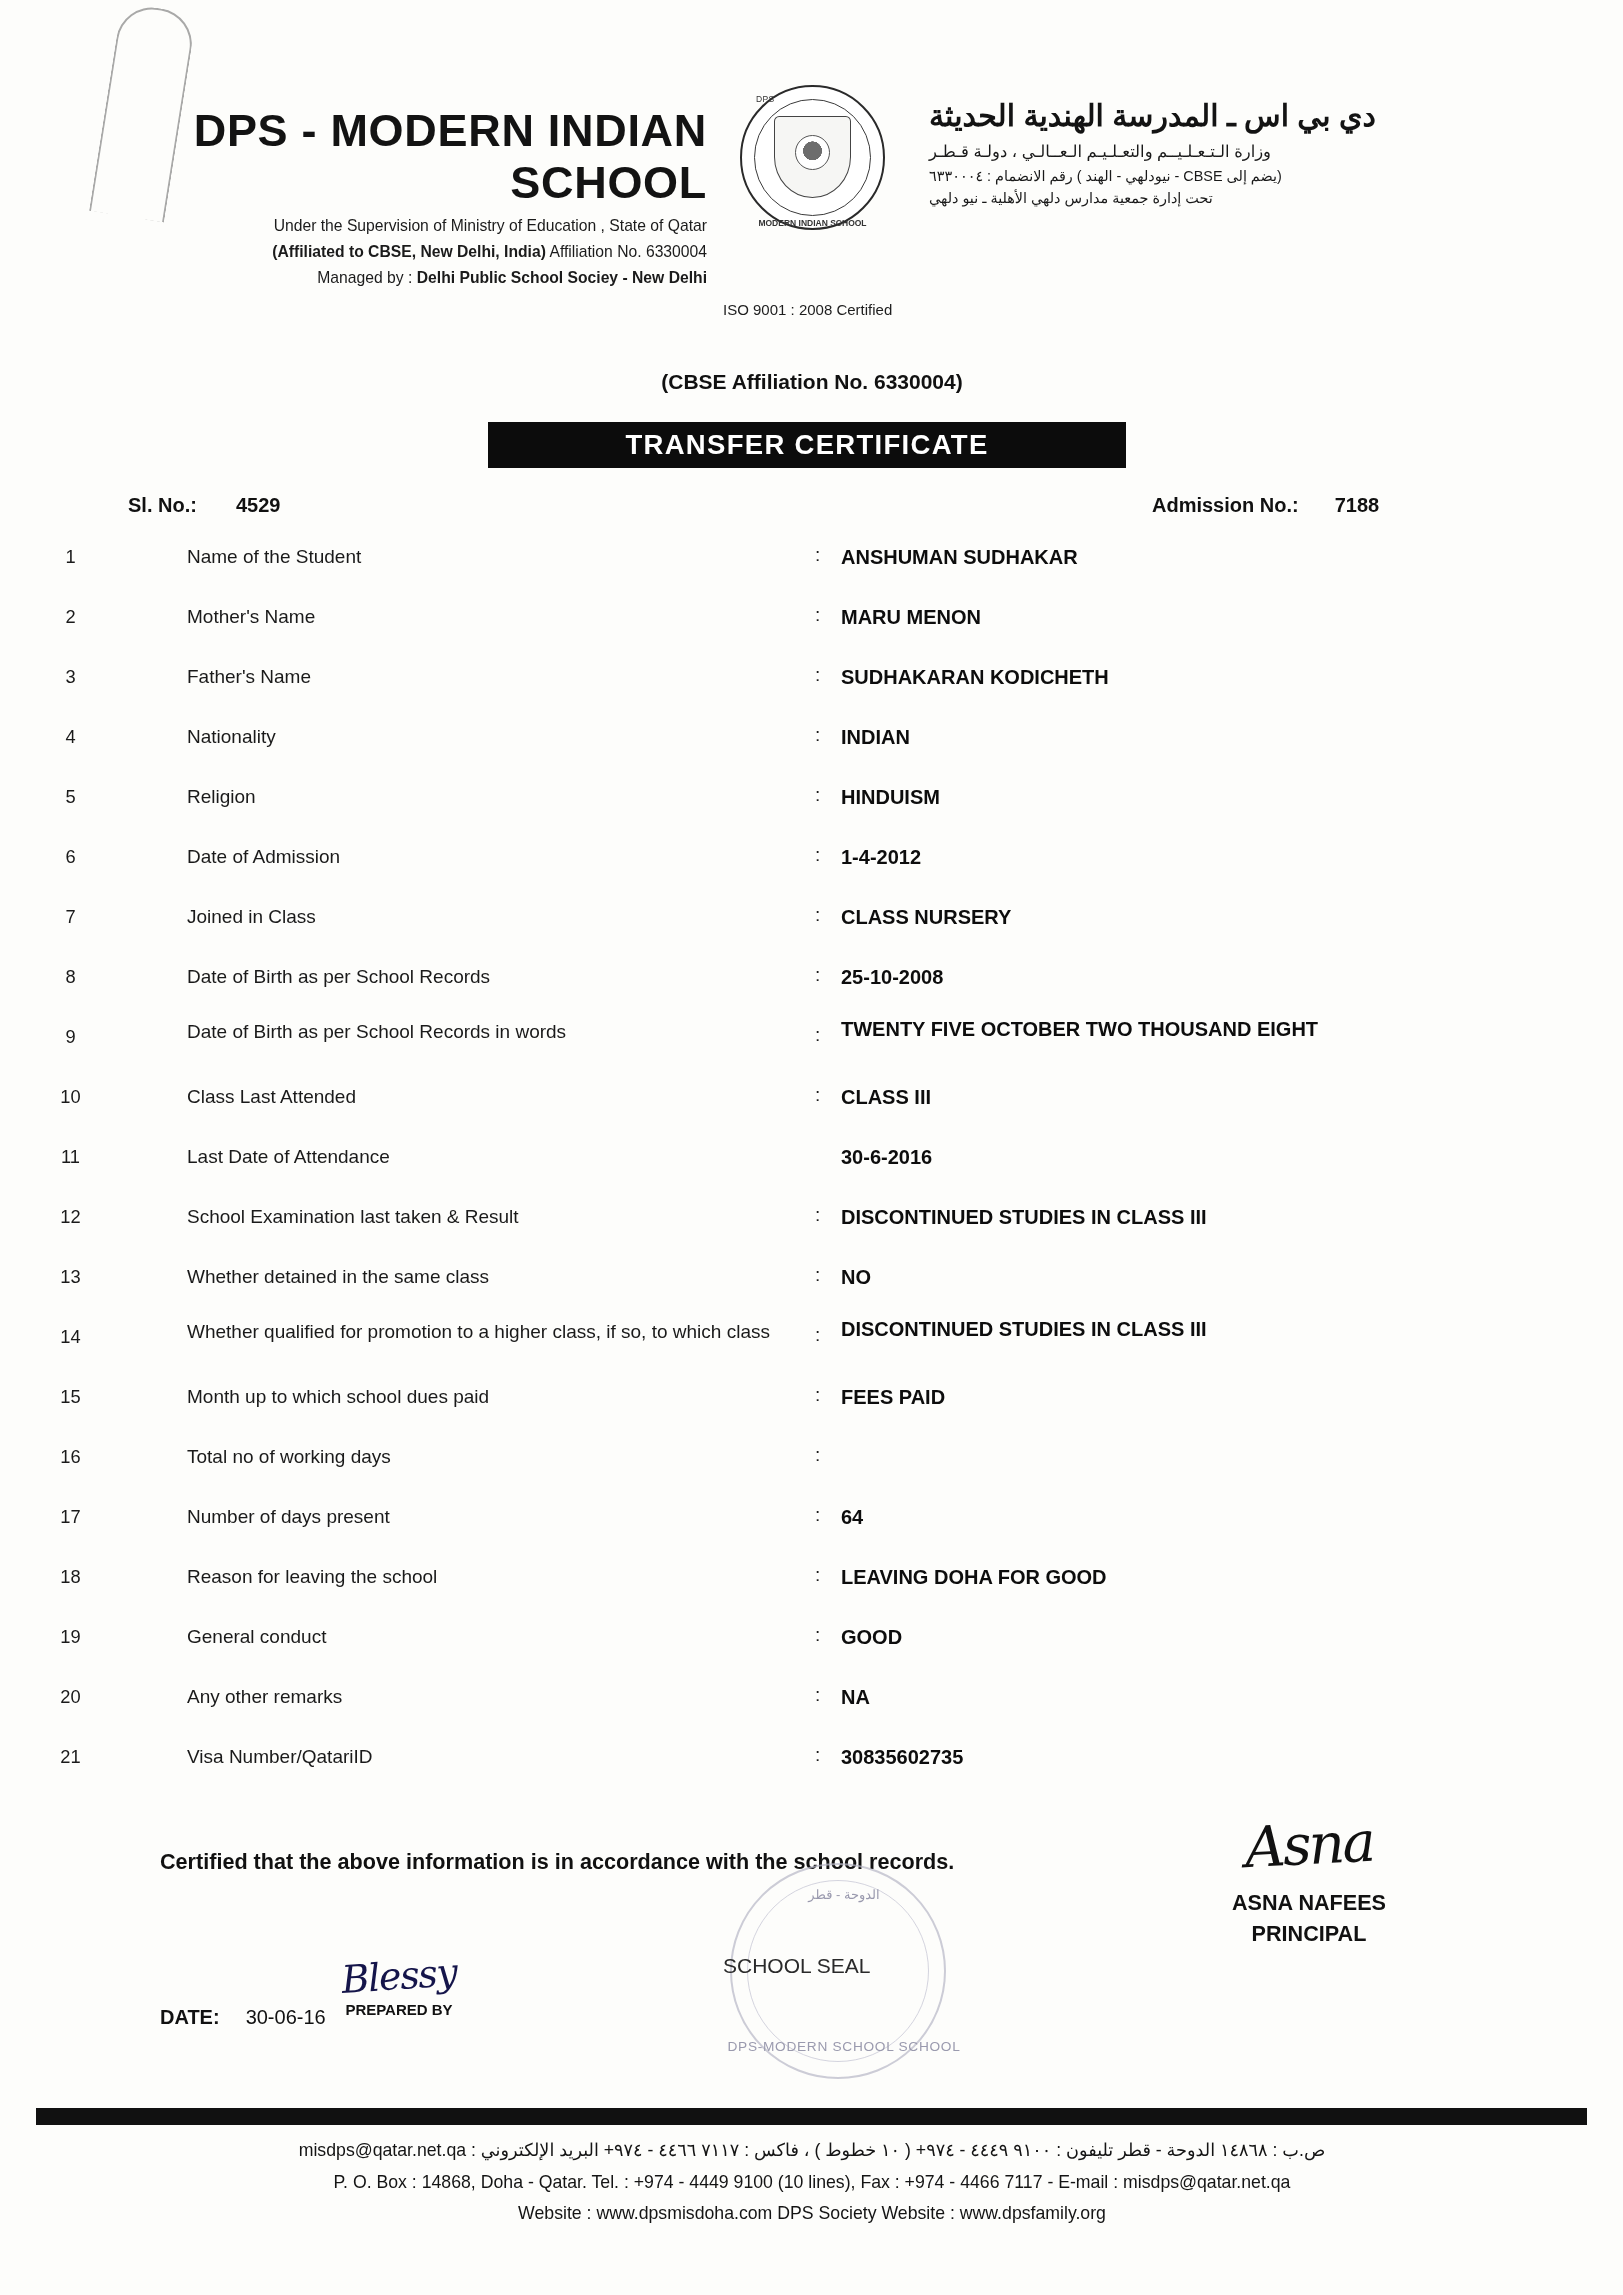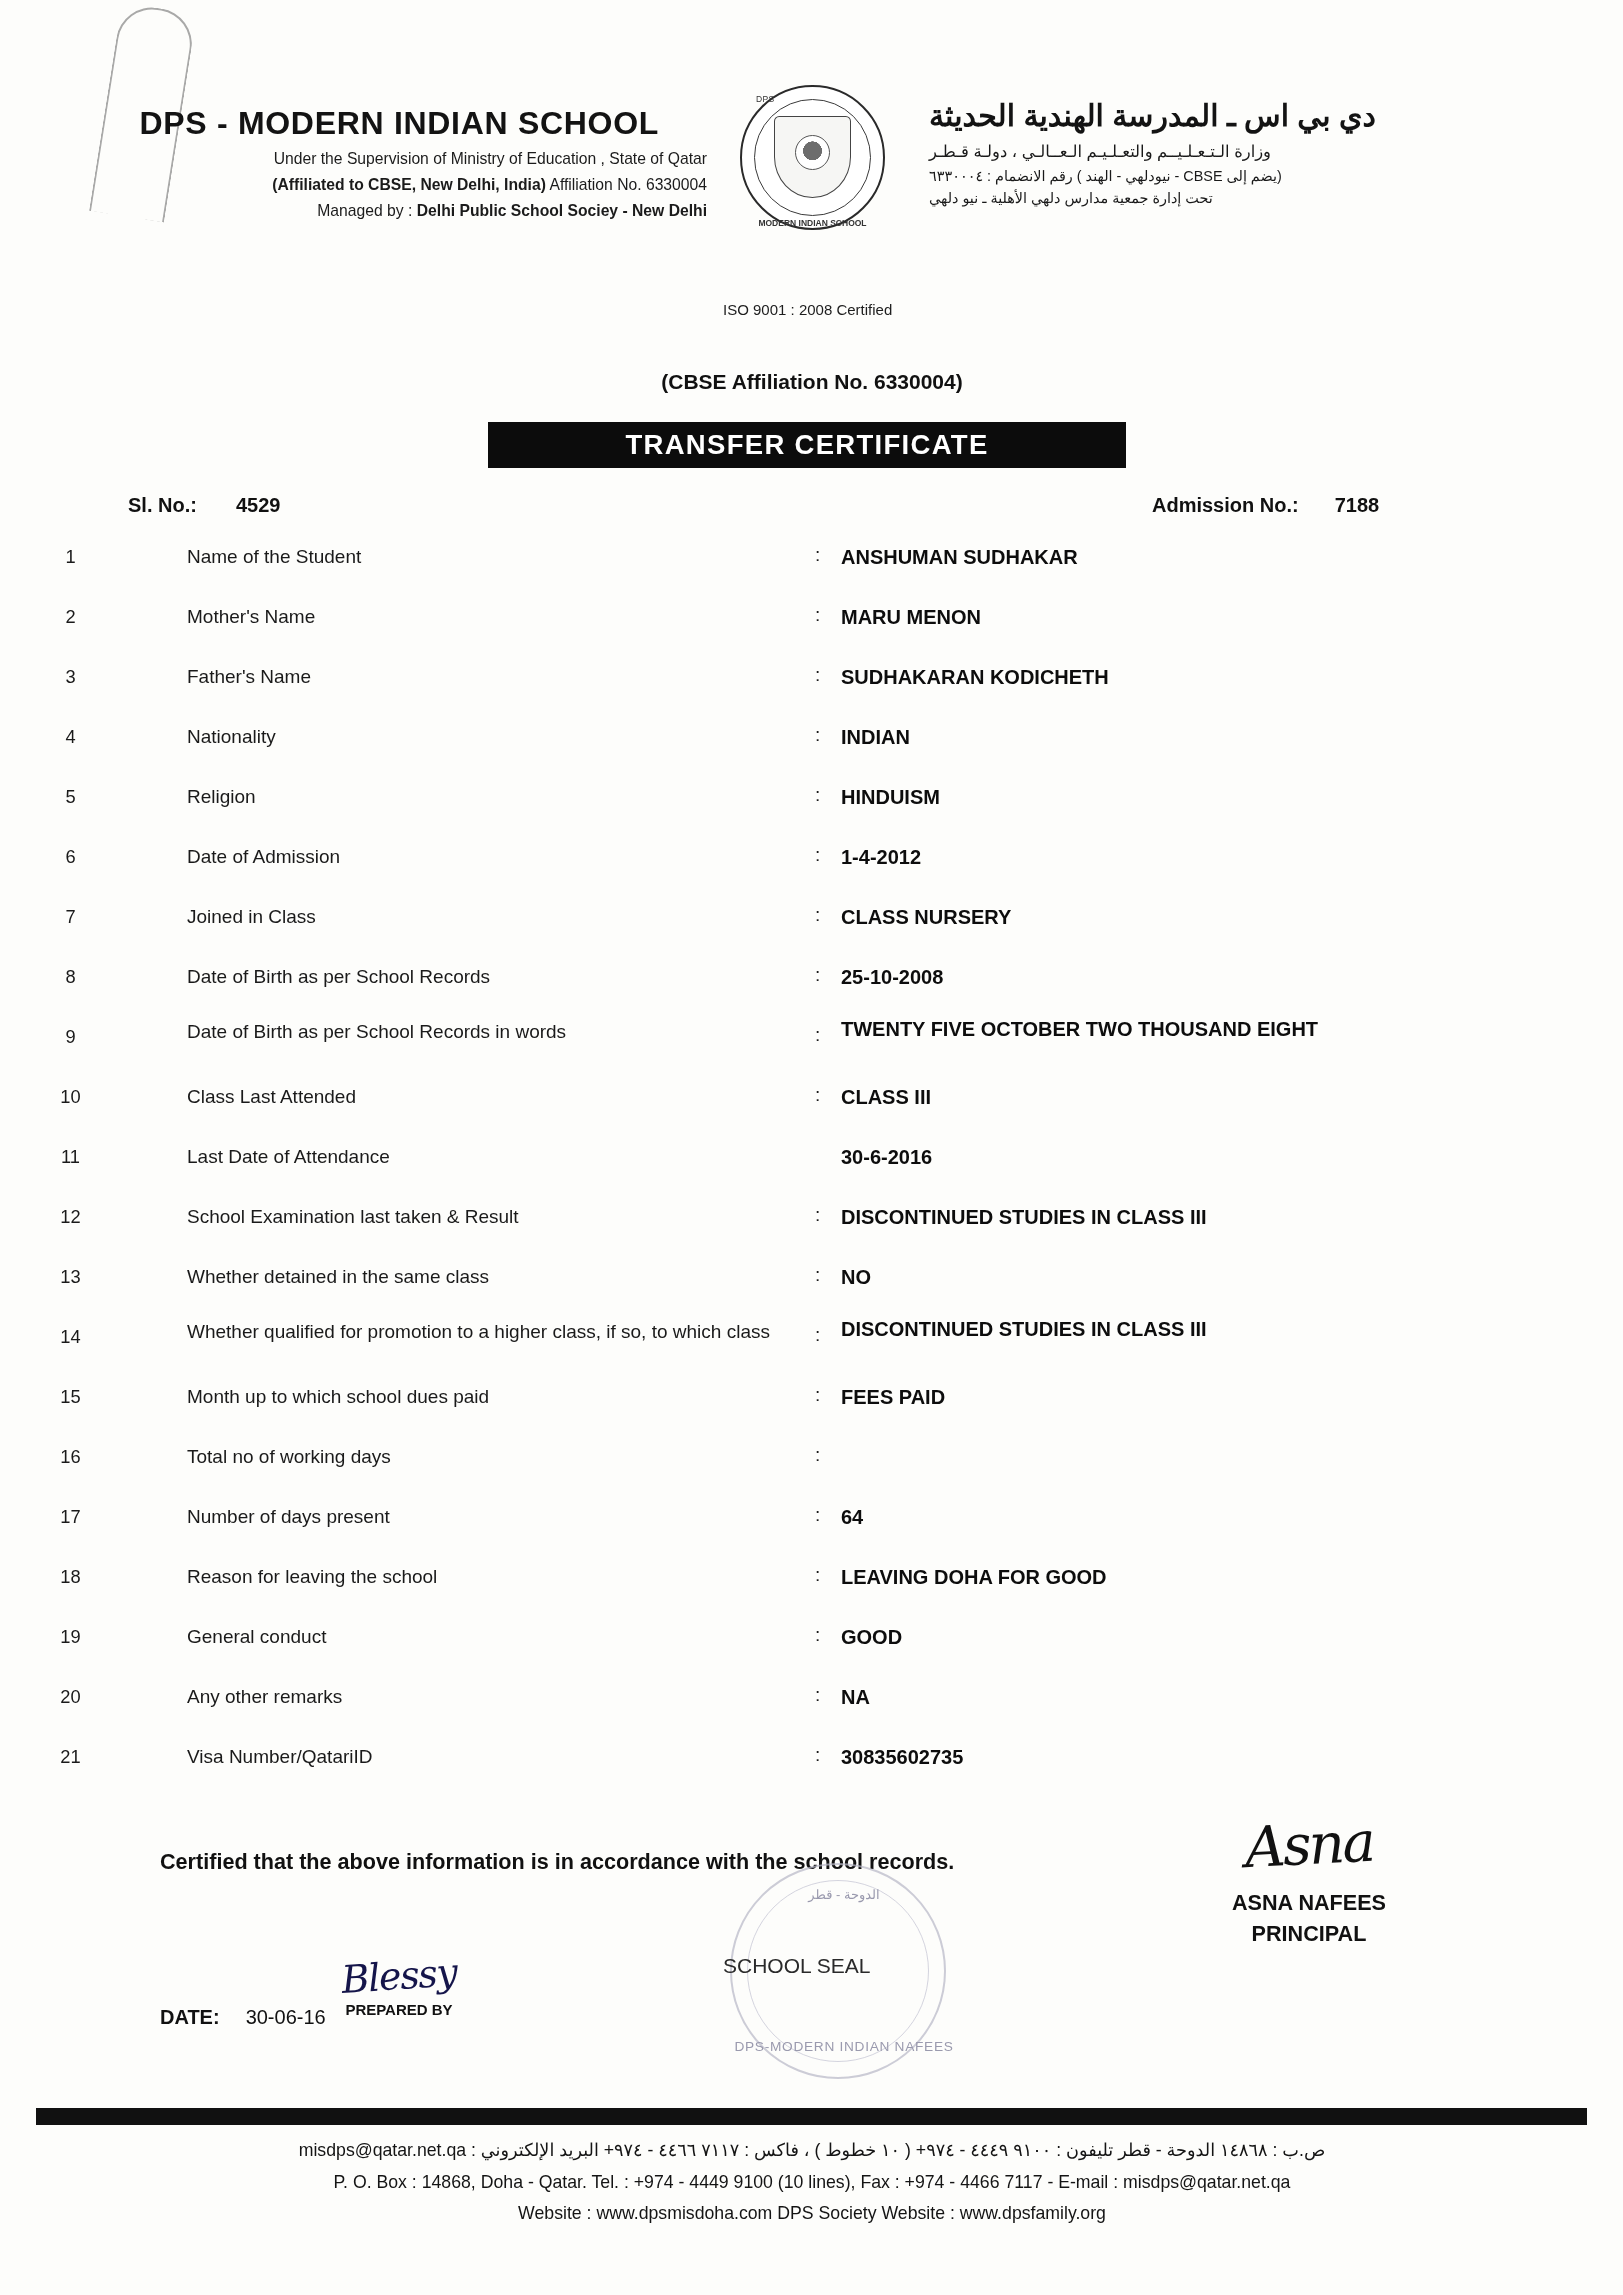--- a/index.html
+++ b/index.html
@@ -31,25 +31,25 @@
     height: 262px;
   }
   .hdr-left {
     position: absolute;
     left: 85px;
     top: 59px;
     width: 622px;
     text-align: right;
   }
   .school-name {
-    font-size: 32px;
+    font-size: 45px;
     font-weight: 600;
     letter-spacing: 0.7px;
     color: #131313;
-    text-align: center;
+    text-align: right;
     margin-left: 6.5px;
   }
   .hdr-line {
     font-size: 15.7px;
     color: #1b1b1b;
     margin-top: 7.9px;
     text-align: right;
   }
   .hdr-line b { font-weight: 700; }
 
@@ -614,21 +614,21 @@
 
   <div class="date-line">
     <span class="lbl">DATE:</span><span class="val">30-06-16</span>
   </div>
 
   <div class="school-seal-wrap">
     <div class="ss-circle"></div>
     <div class="ss-circle inner"></div>
     <div class="ss-arc-top">الدوحة - قطر</div>
     <div class="ss-text">SCHOOL SEAL</div>
-    <div class="ss-arc-bot">DPS-MODERN INDIAN NAFEES</div>
+    <div class="ss-arc-bot">DPS-MODERN SCHOOL SCHOOL</div>
   </div>
 
   <div class="principal">
     <div class="psig">Asna</div>
     <div class="pname">ASNA NAFEES</div>
     <div class="ptitle">PRINCIPAL</div>
   </div>
 
   <div class="footer-bar"></div>
   <div class="footer">

